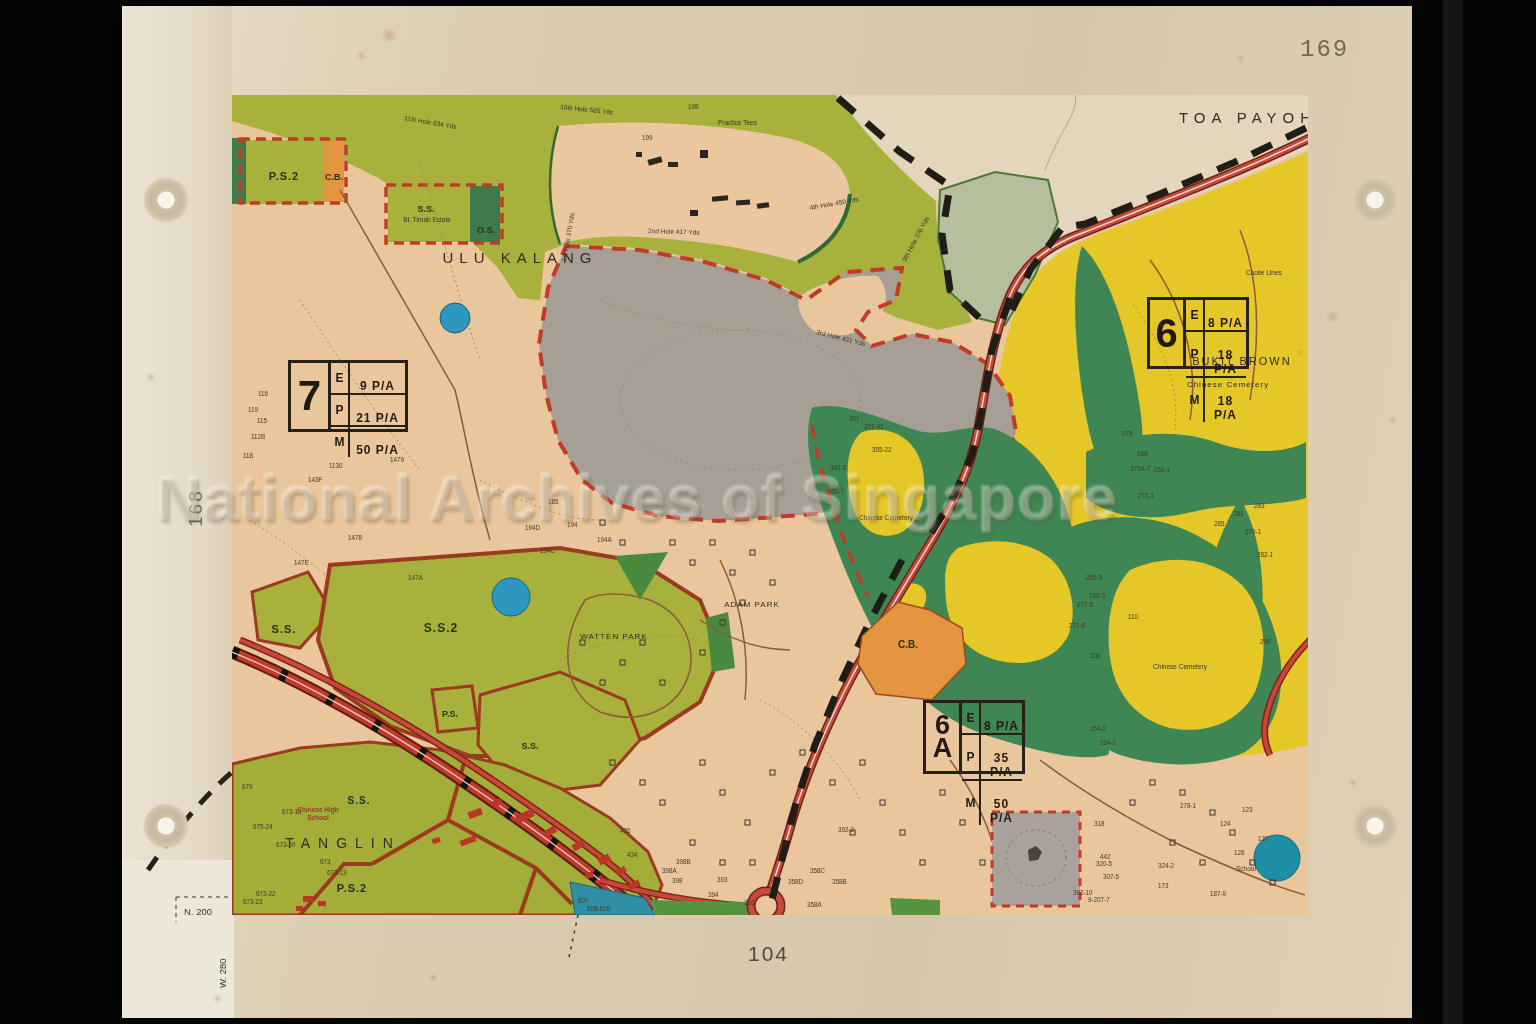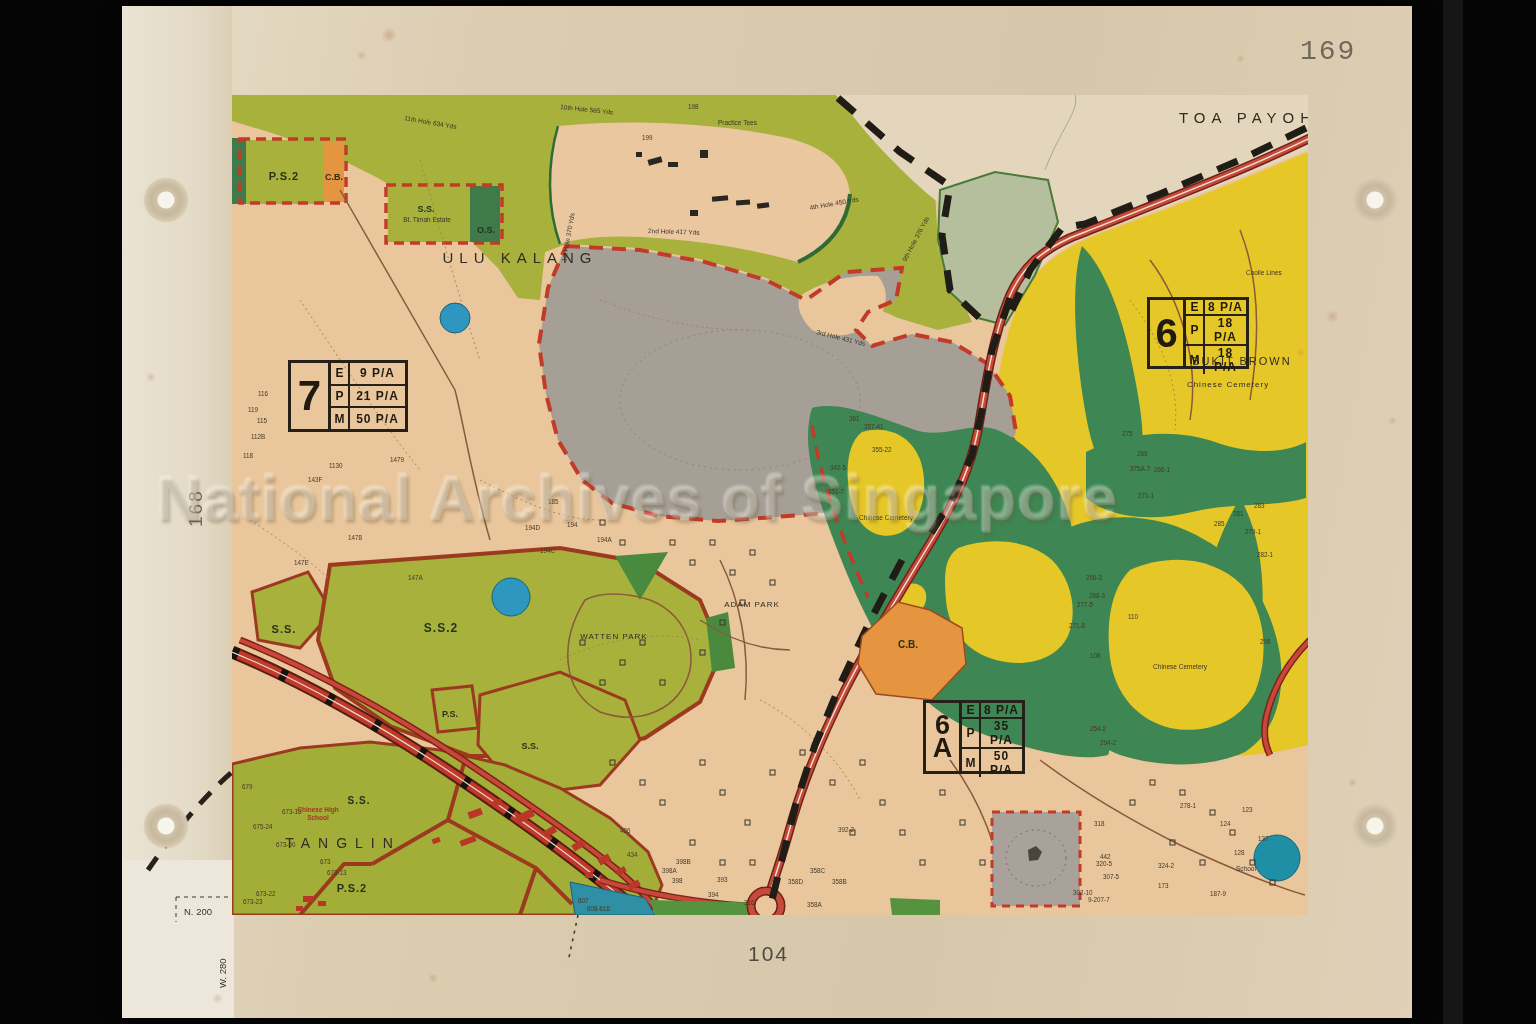--- a/index.html
+++ b/index.html
@@ -22,21 +22,21 @@
         text-shadow:2px 3px 3px rgba(100,85,60,0.30),-1px -2px 2px rgba(255,255,250,0.28);}
   .density-box{position:absolute;display:flex;border:3px solid #262019;color:#201a10;}
   .dnum{display:flex;flex-direction:column;align-items:center;justify-content:center;
         border-right:3px solid #262019;font-weight:bold;line-height:.85;}
   .dnum span:empty{display:none;}
   .drows{display:flex;flex-direction:column;flex:1;}
   .drow{display:flex;flex:1;align-items:center;border-bottom:2px solid #262019;font-size:12px;font-weight:bold;}
   .drow:last-child{border-bottom:none;}
   .dkey{width:17px;text-align:center;border-right:2px solid #262019;align-self:stretch;
         display:flex;align-items:center;justify-content:center;}
-  .dval{flex:1;text-align:center;letter-spacing:1px;}
+  .dval{flex:1;text-align:center;letter-spacing:1px;margin-top:16px;}
   text{font-family:"Liberation Sans",sans-serif;}
   .big-lbl{fill:#332c22;letter-spacing:6px;font-size:15px;}
   .med-lbl{fill:#332c22;letter-spacing:2px;font-size:11px;}
   .sm-lbl{fill:#2f2a20;font-size:8px;letter-spacing:1px;}
   .xs-lbl{fill:#3a342a;font-size:6.5px;}
   .zone-lbl{fill:#27331a;font-size:11px;font-weight:bold;letter-spacing:1px;}
   .zone-sm{fill:#27331a;font-size:9px;font-weight:bold;}
   .tiny{font-size:6.3px;fill:#453a28;}
   .golf{font-size:6.5px;fill:#3a352a;}
   .red-lbl{fill:#a33523;font-size:6.5px;font-weight:bold;}
@@ -379,21 +379,21 @@
   <div class="stain" style="left:1348px;top:778px;width:9px;height:9px;background:radial-gradient(circle,rgba(176,110,80,.3),rgba(176,120,80,0) 70%)"></div>
   <div class="stain" style="left:428px;top:973px;width:10px;height:10px;background:radial-gradient(circle,rgba(176,110,80,.3),rgba(176,120,80,0) 70%)"></div>
   <div class="stain" style="left:212px;top:993px;width:11px;height:11px;background:radial-gradient(circle,rgba(176,110,80,.28),rgba(176,120,80,0) 70%)"></div>
   <div class="stain" style="left:1388px;top:416px;width:9px;height:9px;background:radial-gradient(circle,rgba(176,110,80,.26),rgba(176,120,80,0) 70%)"></div>
 
   <div class="hole" style="left:143px;top:177px;"></div>
   <div class="hole" style="left:143px;top:803px;"></div>
   <div class="hole" style="left:1352px;top:177px;"></div>
   <div class="hole" style="left:1352px;top:803px;"></div>
 
-  <div class="stamp" style="left:1300px;top:36px;font-size:28px;letter-spacing:2px;">169</div>
+  <div class="stamp" style="left:1300px;top:36px;font-size:24px;letter-spacing:2px;">169</div>
   <div style="position:absolute;left:748px;top:942px;font-size:21px;color:#4f4a42;letter-spacing:2px;">104</div>
 
   <div class="density-box" style="left:288px;top:360px;width:114px;height:66px;">
     <div class="dnum" style="width:37px;font-size:42px;">
       <span>7</span>
 
     </div>
     <div class="drows">
       <div class="drow">
           <span class="dkey">E</span>

